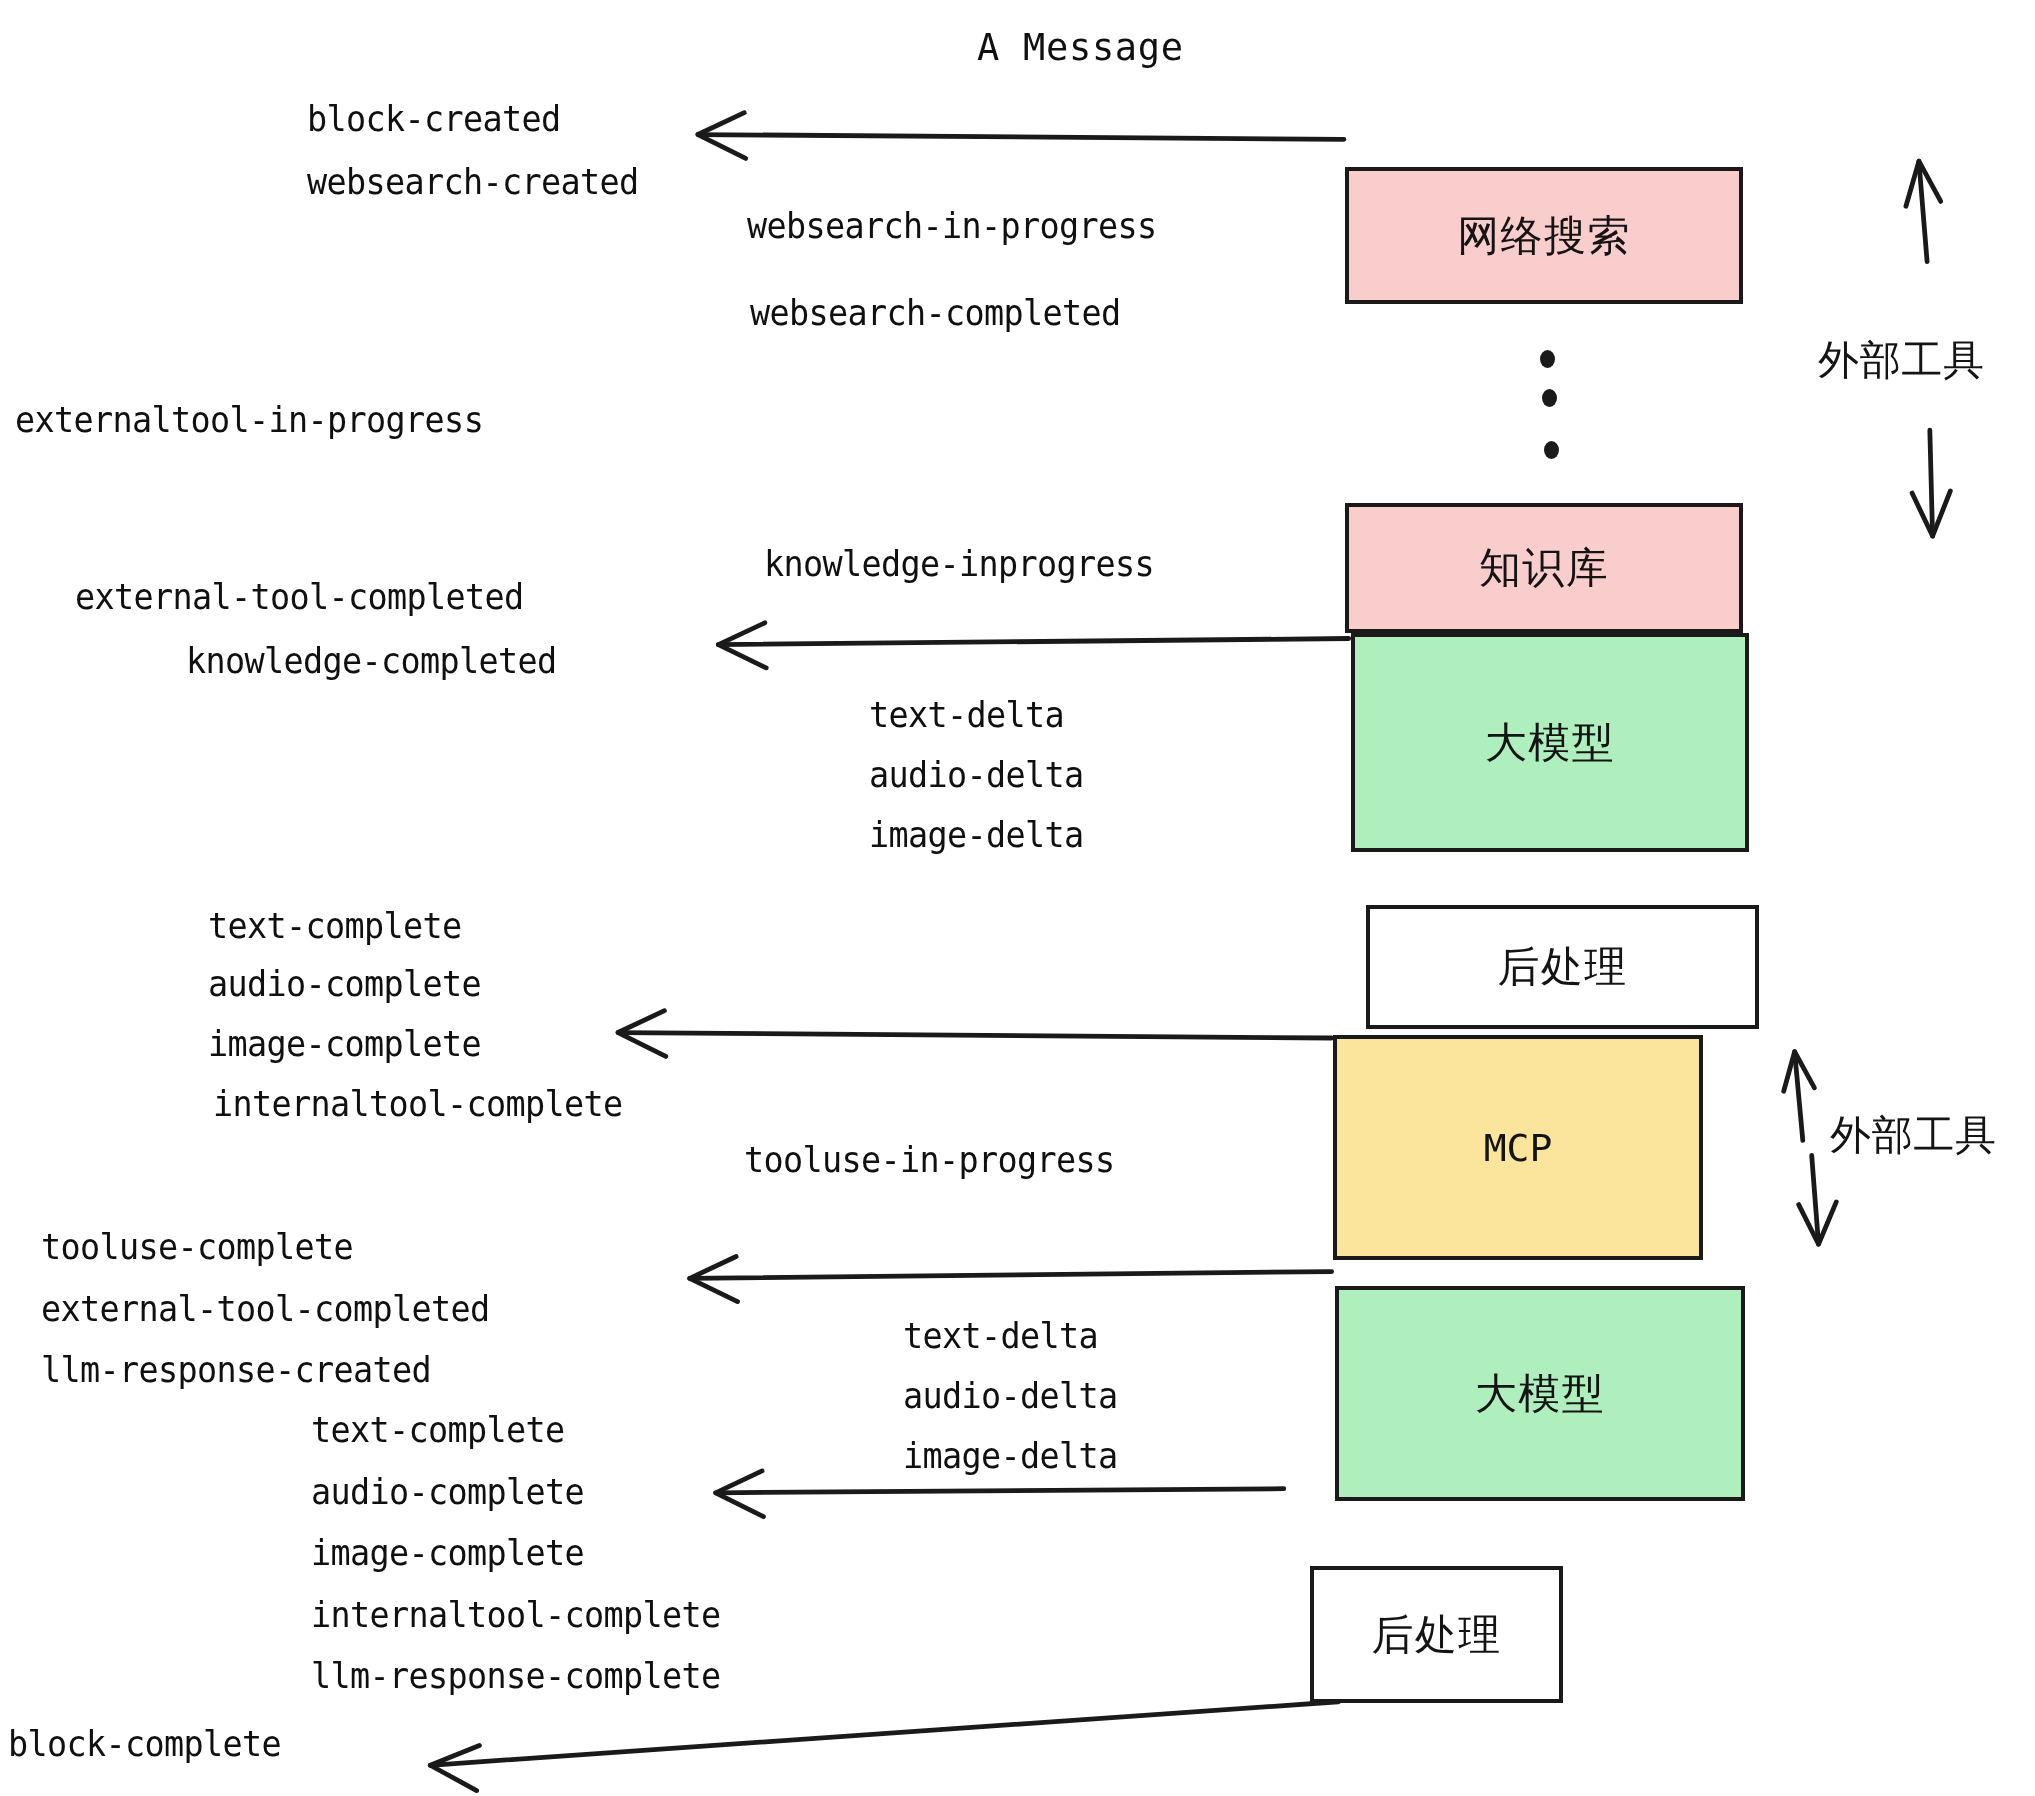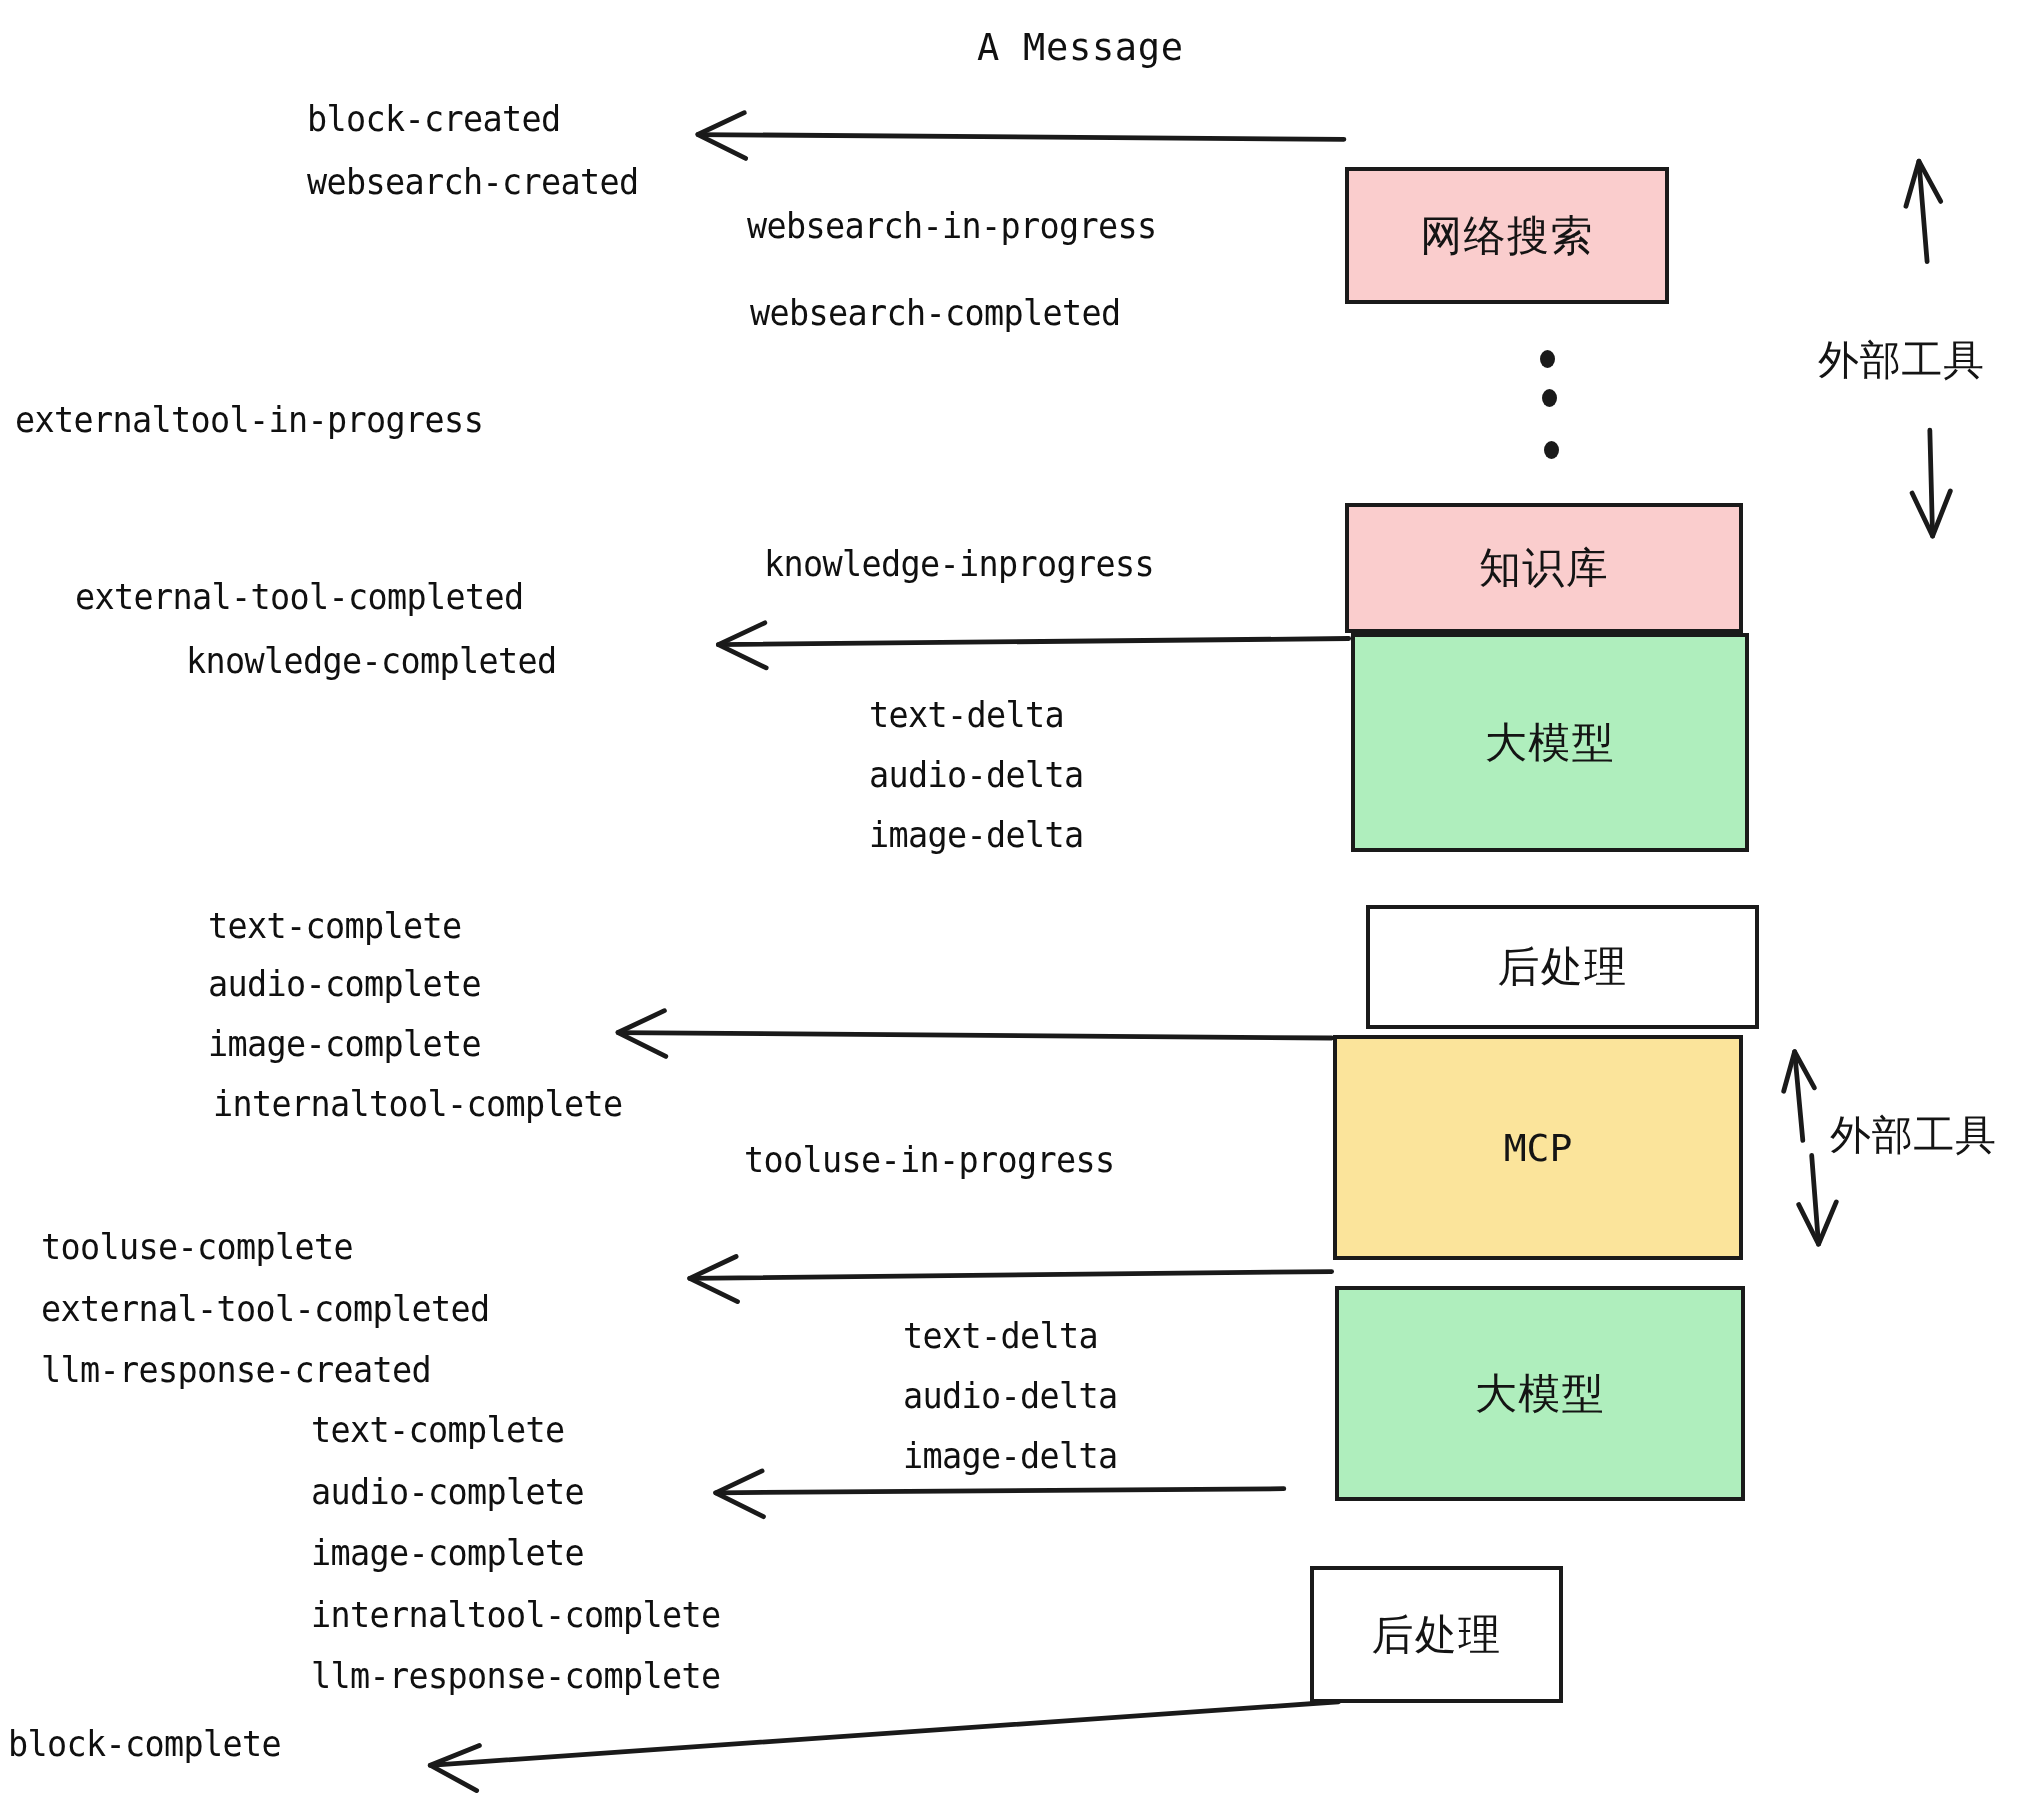--- a/index.html
+++ b/index.html
@@ -83,37 +83,37 @@
     pointer-events: none;
   }
 </style>
 </head>
 <body>
 
 <div id="canvas">
 
   <div id="title" style="left:977px; top:26px;">A Message</div>
 
-  <div class="box" style="left:1345px; top:167px; width:324px; height:137px; background:#FACDCD;">
+  <div class="box" style="left:1345px; top:167px; width:398px; height:137px; background:#FACDCD;">
     <span class="boxlabel">网络搜索</span>
   </div>
 
   <div class="box" style="left:1345px; top:503px; width:398px; height:130px; background:#FACDCD;">
     <span class="boxlabel">知识库</span>
   </div>
 
   <div class="box" style="left:1351px; top:633px; width:398px; height:219px; background:#AFEEBD;">
     <span class="boxlabel">大模型</span>
   </div>
 
   <div class="box" style="left:1366px; top:905px; width:393px; height:124px; background:#FFFFFF;">
     <span class="boxlabel">后处理</span>
   </div>
 
-  <div class="box mcp" style="left:1333px; top:1035px; width:410px; height:225px; background:#FBE49B;">
+  <div class="box mcp" style="left:1333px; top:1035px; width:370px; height:225px; background:#FBE49B;">
     <span class="boxlabel">MCP</span>
   </div>
 
   <div class="box" style="left:1335px; top:1286px; width:410px; height:215px; background:#AFEEBD;">
     <span class="boxlabel">大模型</span>
   </div>
 
   <div class="box" style="left:1310px; top:1566px; width:253px; height:137px; background:#FFFFFF;">
     <span class="boxlabel">后处理</span>
   </div>

